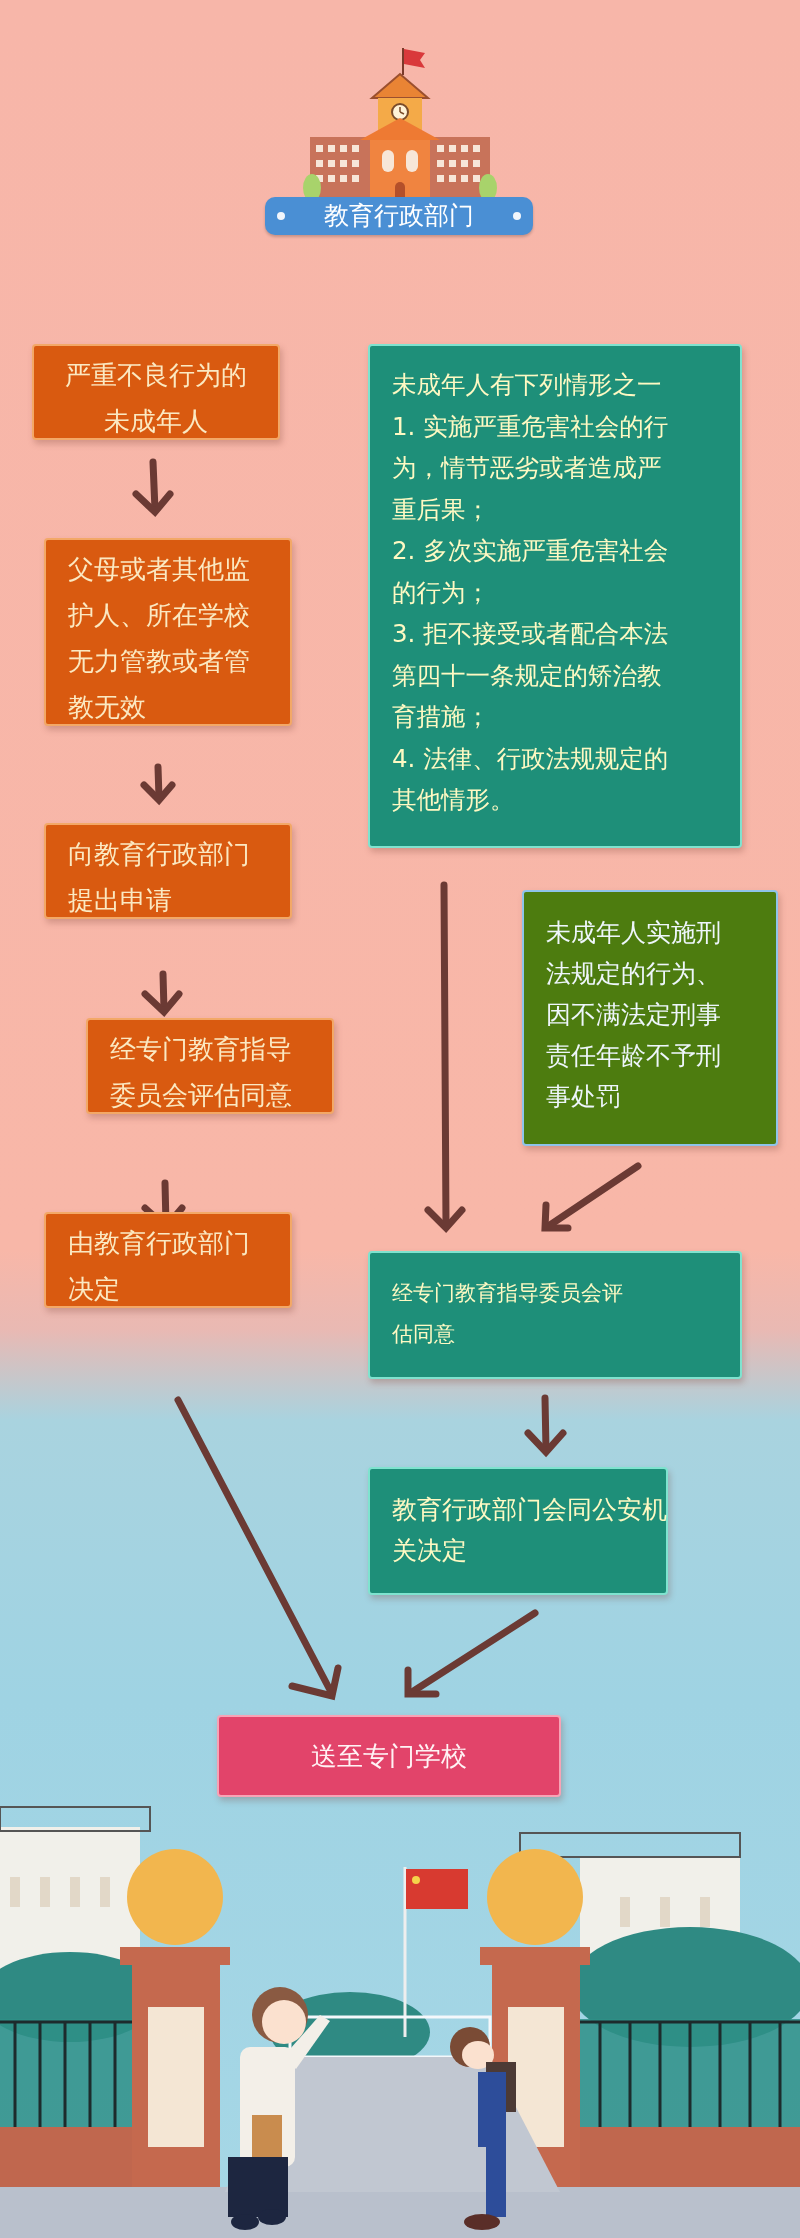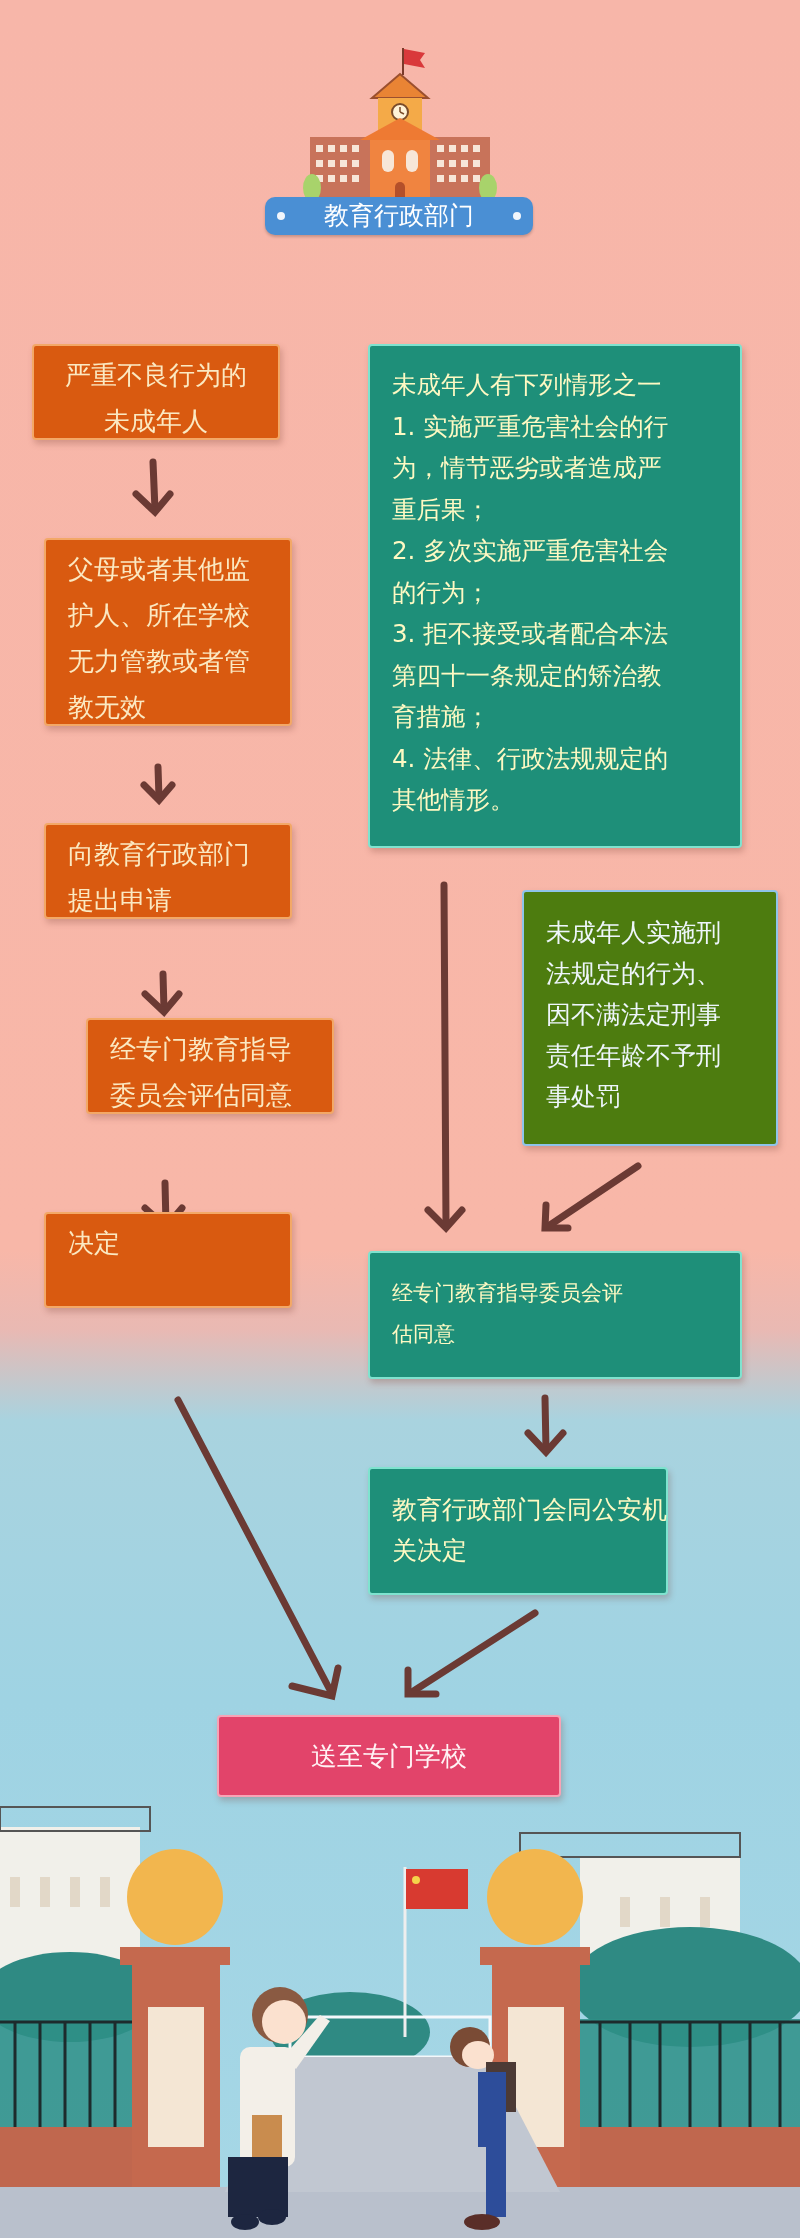--- a/index.html
+++ b/index.html
@@ -121,20 +121,21 @@
 </div>
 <div class="box orange" style="left:44px;top:823px;width:248px;height:96px;">
   <span class="line">向教育行政部门</span>
   <span class="line">提出申请</span>
 </div>
 <div class="box orange" style="left:44px;top:1018px;width:248px;height:96px;margin-left:42px;">
   <span class="line">经专门教育指导</span>
   <span class="line">委员会评估同意</span>
 </div>
 <div class="box orange" style="left:44px;top:1212px;width:248px;height:96px;">
+  <span class="line">由教育行政部门</span>
   <span class="line">决定</span>
 </div>
 
 <div class="box green" style="left:368px;top:344px;width:374px;height:504px;padding-top:18px;font-size:24.5px;line-height:41.5px;">
   <span class="line">未成年人有下列情形之一</span>
   <span class="line">1. 实施严重危害社会的行</span>
   <span class="line">为，情节恶劣或者造成严</span>
   <span class="line">重后果；</span>
   <span class="line">2. 多次实施严重危害社会</span>
   <span class="line">的行为；</span>

